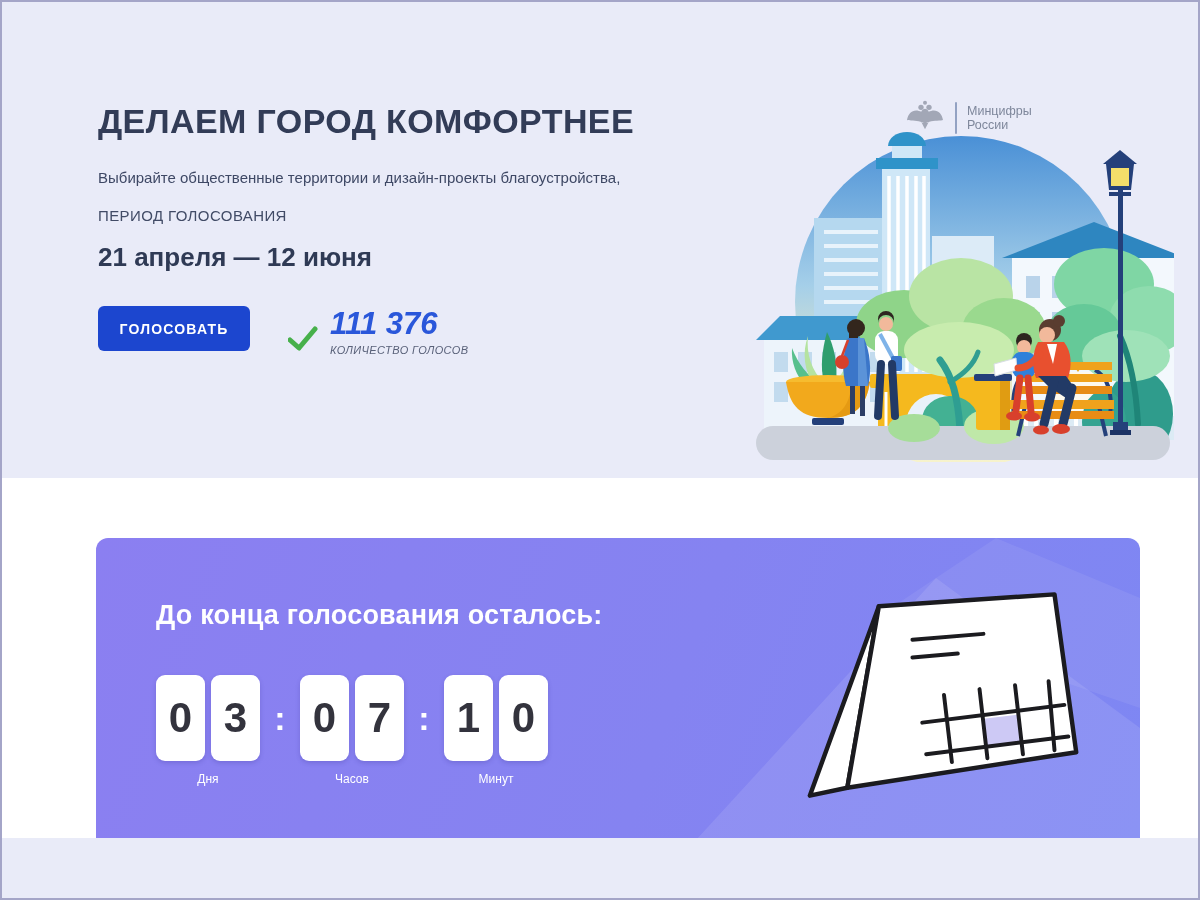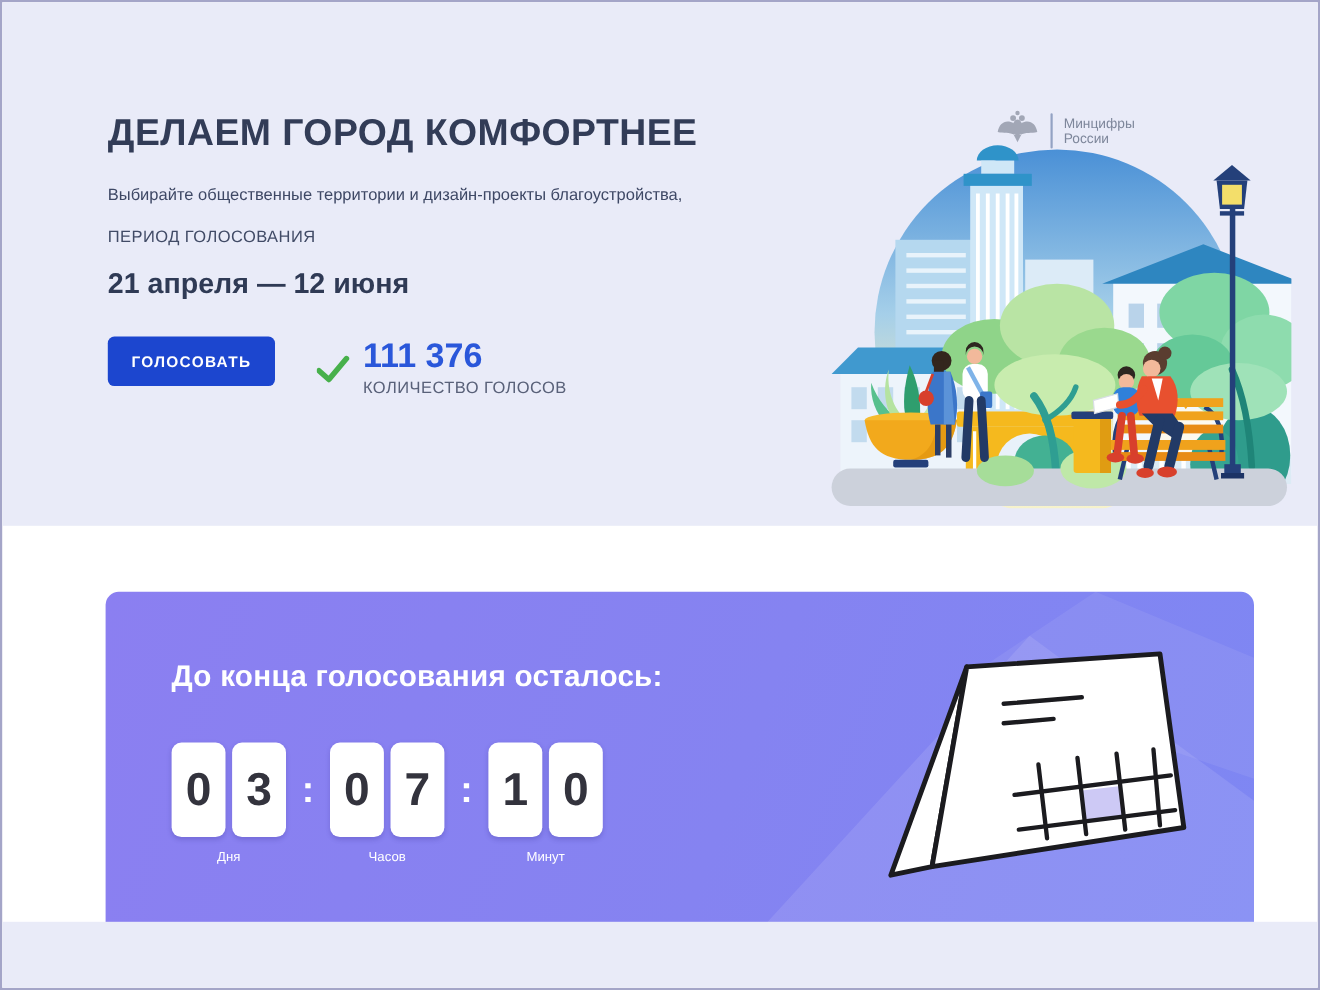--- a/index.html
+++ b/index.html
@@ -14,24 +14,24 @@
   .hero-title { margin:0; font-size:34px; font-weight:700; color:#323c57; letter-spacing:.4px; }
   .hero-sub { margin-top:26px; font-size:15px; line-height:22px; color:#3e4865; }
   .period-label { margin-top:18px; font-size:15px; color:#414b66; letter-spacing:.4px; }
   .period-dates { margin-top:18px; font-size:26px; font-weight:700; color:#2f3a55; }
   .cta-row { margin-top:33px; display:flex; align-items:flex-start; gap:38px; }
   .vote-btn {
     width:152px; height:45px; background:#1c46cf; color:#fff; font-size:14px;
     font-weight:700; letter-spacing:1.2px; border:none; border-radius:6px;
     cursor:pointer; font-family:"Liberation Sans", sans-serif;
   }
-  .votes { display:flex; gap:12px; align-items:center; margin-top:2px; }
+  .votes { display:flex; gap:12px; align-items:flex-end; margin-top:2px;font-style:italic; }
   .check-wrap { margin-top:6px; }
   .votes-num { font-size:31px; font-weight:700; color:#2a57da; line-height:1; }
-  .votes-cap { margin-top:5px; font-size:15px; color:#596179; letter-spacing:.4px; }
+  .votes-cap { margin-top:5px; font-size:11px; color:#596179; letter-spacing:.4px; }
   
   .logos { position:absolute; left:903px; top:92px; display:flex; align-items:flex-start; gap:46px; }
   .logo { display:flex; align-items:center; gap:8px; cursor:pointer; }
   .logo-text-b { font-size:11px; font-weight:700; color:#8e94a7; line-height:13px; letter-spacing:.3px; }
   .logo-sep { width:2px; height:32px; background:#93a2c3; border-radius:1px; margin:0 2px; }
   .logo-text-n { font-size:12.5px; color:#7e879b; line-height:14px; }
   .city { position:absolute; left:752px; top:122px; width:420px; height:338px; }
   
   .promo-card {
     position:absolute; left:94px; top:536px; width:1044px; height:302px;

